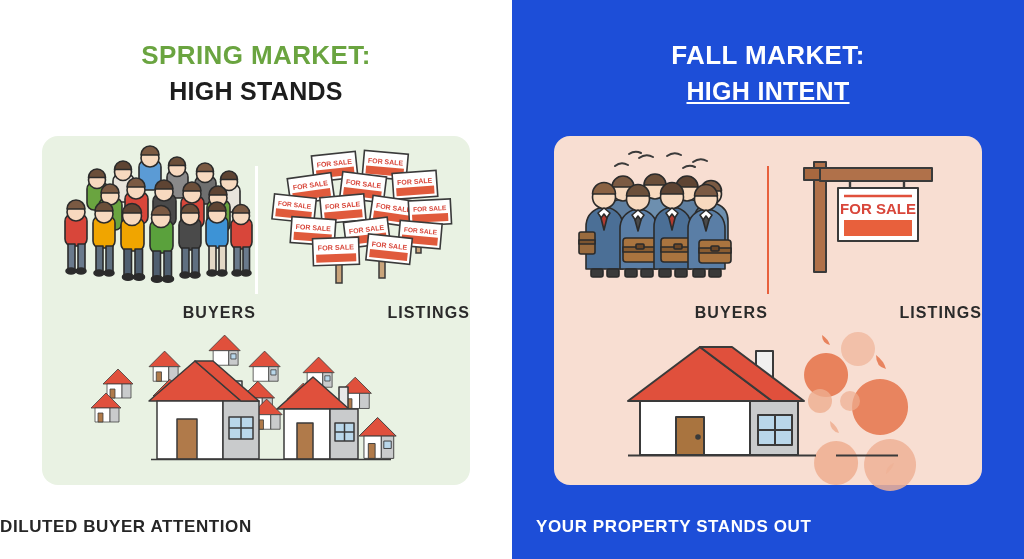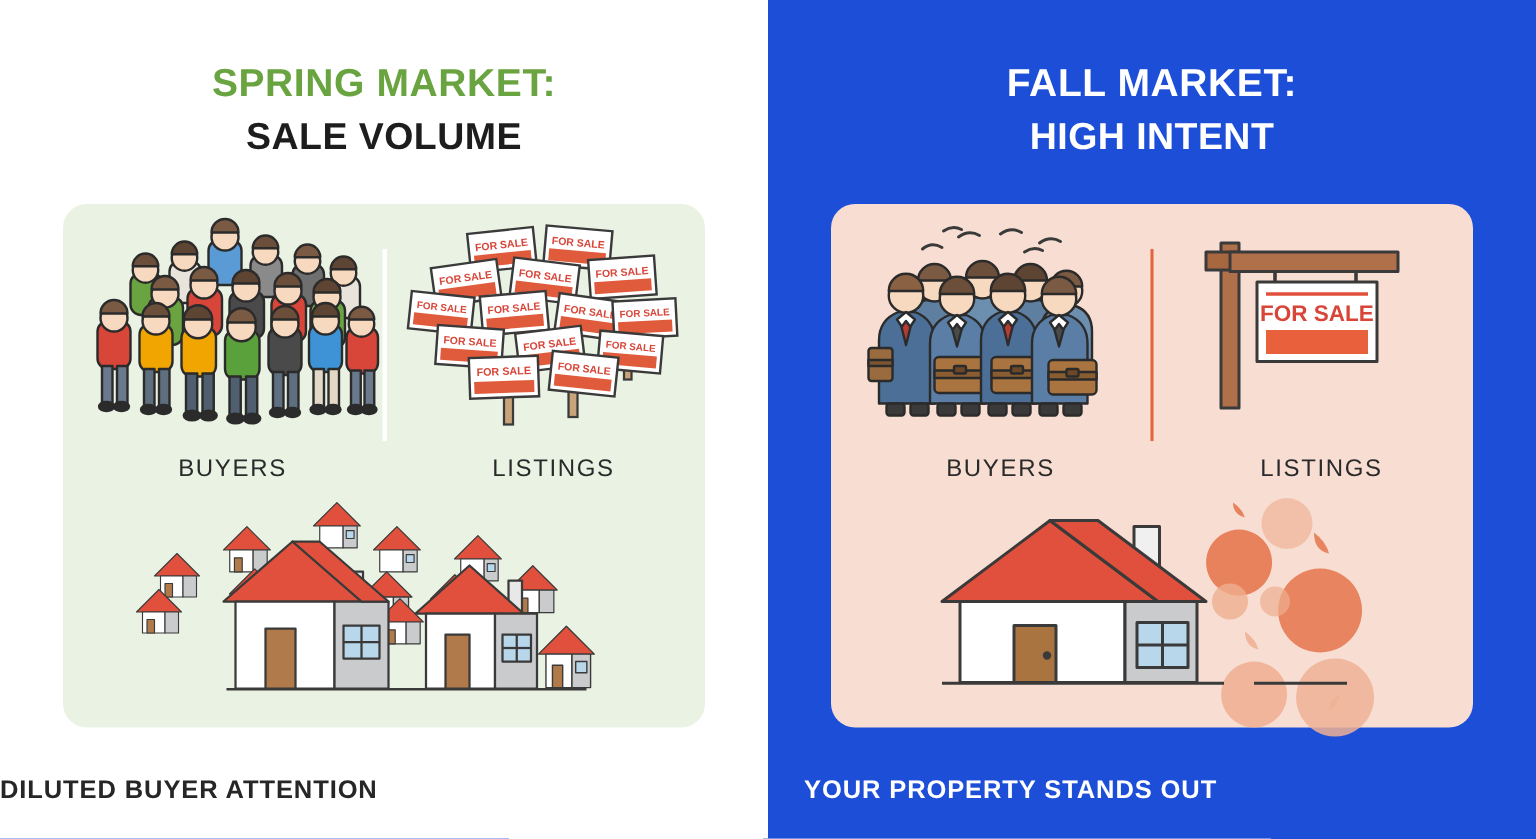--- a/index.html
+++ b/index.html
@@ -19,39 +19,39 @@
   .heading { position:absolute; left:0; right:0; top:40px; text-align:center; }
   .heading .line1 {
     display:block; font-size:26px; font-weight:bold; letter-spacing:.4px;
   }
   .heading .line2 {
     display:block; font-size:25px; font-weight:bold; letter-spacing:.3px; margin-top:6px;
   }
   .panel-left .line1  { color:#6aa440; }
   .panel-left .line2  { color:#1d1d1d; }
   .panel-right .line1 { color:#ffffff; }
-  .panel-right .line2 { color:#ffffff; }
+  .panel-right .line2 { color:#ffffff;text-decoration:underline; }
 
   
   .card {
     position:absolute; left:42px; top:136px; width:428px; height:349px;
     border-radius:16px;
   }
   .panel-left  .card { background:#e9f2e3; }
   .panel-right .card { background:#f8ded2; }
 
   
   .toprow { position:absolute; left:0; top:12px; width:100%; height:180px; }
   .col { position:absolute; top:0; width:50%; height:100%; }
   .col-a { left:0; }
   .col-b { left:50%; }
   .art { position:relative; width:100%; height:140px; }
   .col-label {
-    position:absolute; bottom:6px; left:12px; right:0; text-align:center;
-    font-size:16px; font-weight:normal; letter-spacing:1.1px; color:#2a2a2a;
+    position:absolute; bottom:6px; left:12px; right:0; text-align:right;
+    font-size:16px; font-weight:bold; letter-spacing:1.1px; color:#2a2a2a;
   }
   .divider { position:absolute; top:18px; left:50%; width:3px; height:128px; margin-left:-1px; }
   .panel-left  .divider { background:#ffffff; }
   .panel-right .divider { background:#e8603c; width:2px; }
 
   
   .bottomart { position:absolute; left:0; top:192px; width:100%; height:150px; }
 
   
   .caption {
@@ -67,21 +67,21 @@
 </style>
 </head>
 <body>
 
 <div class="infographic">
 
   <div class="panel panel-left">
 
     <div class="heading">
       <span class="line1">SPRING MARKET:</span>
-      <span class="line2">SALE VOLUME</span>
+      <span class="line2">HIGH STANDS</span>
     </div>
 
     <div class="card">
 
       <div class="toprow">
         <div class="divider"></div>
 
         <div class="col col-a">
           <div class="art">
             <div class="svgwrap">

